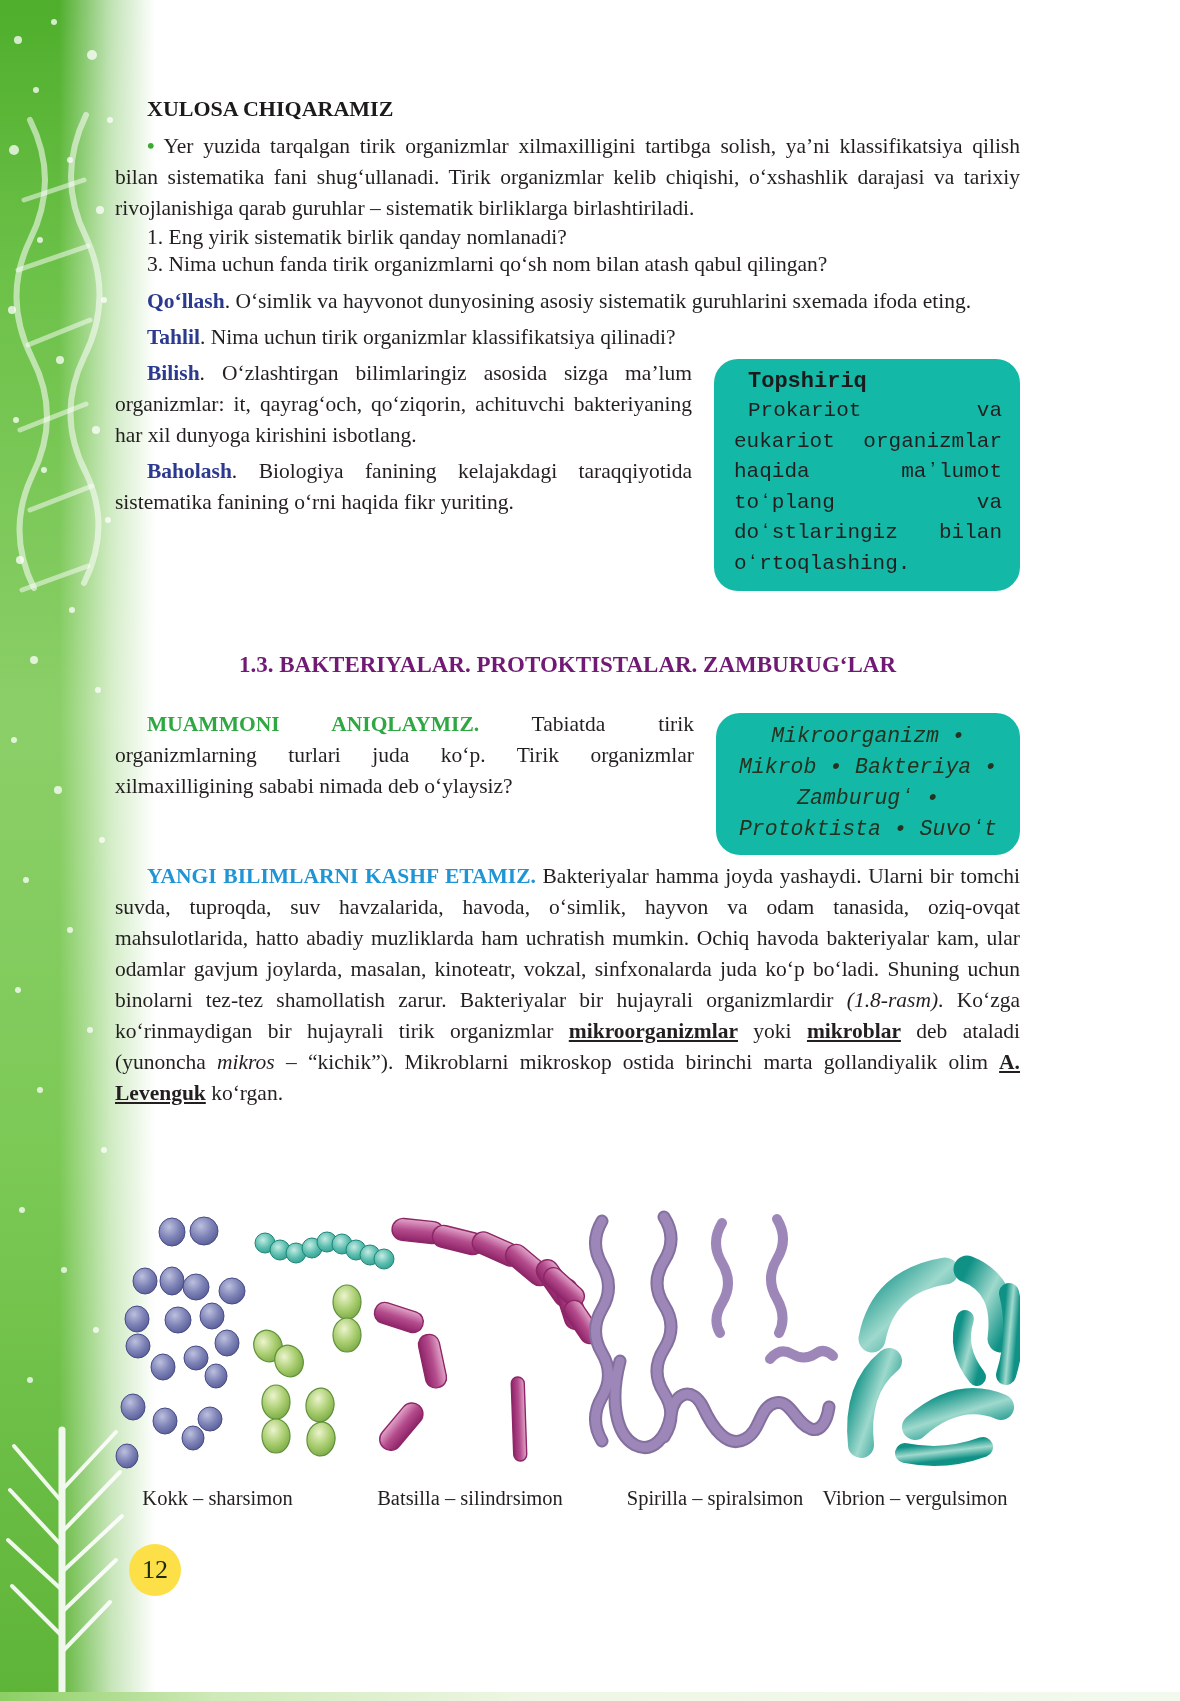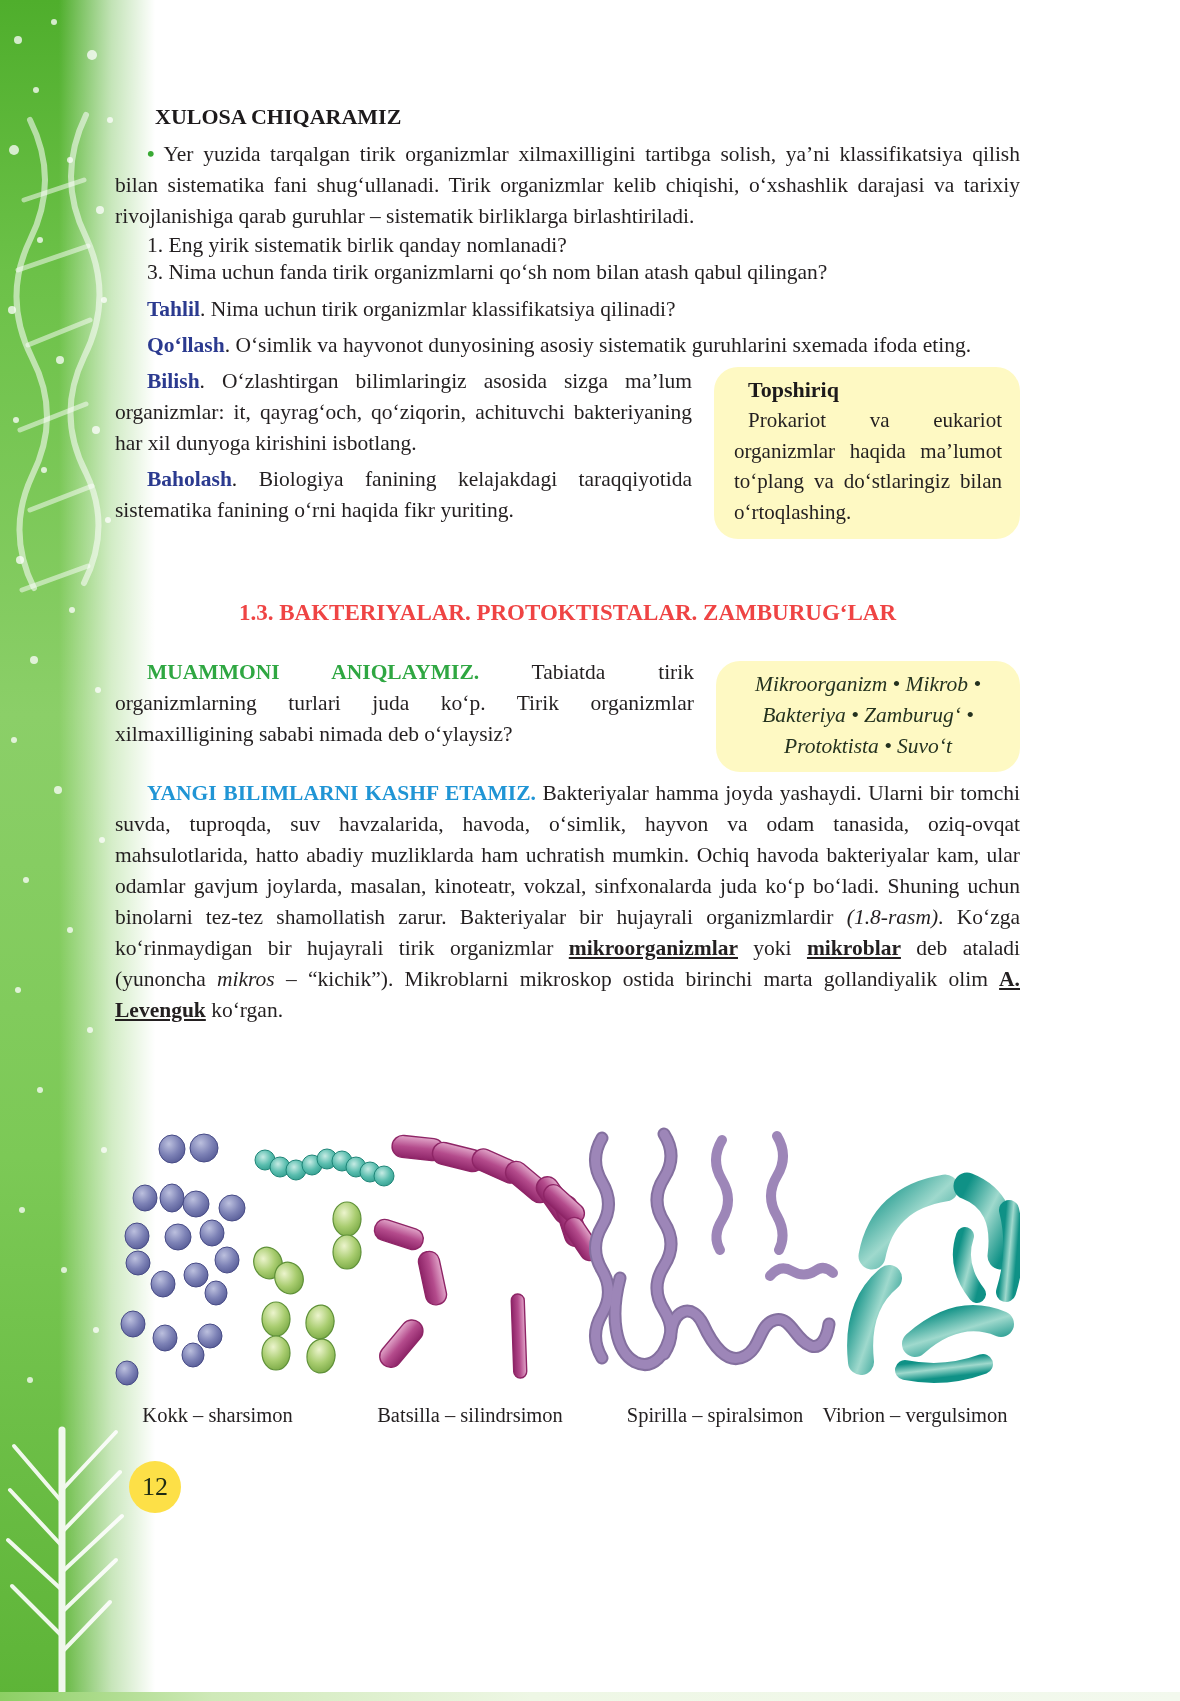--- a/index.html
+++ b/index.html
@@ -13,42 +13,42 @@
     background:linear-gradient(180deg,#4fae2c 0%,#6cc148 16%,#8bcf68 42%,#7cc956 68%,#5db437 100%);}
   .sideband svg{position:absolute;inset:0;}
   .sideband .fade{position:absolute;inset:0;
     background:linear-gradient(90deg,rgba(255,255,255,0) 0%,rgba(255,255,255,0) 38%,rgba(255,255,255,.65) 72%,#ffffff 100%);}
   .bottom-strip{position:absolute;left:0;right:0;bottom:0;height:9px;
     background:linear-gradient(90deg,#8ccf63 0%,#cfe9b8 18%,#eef7e5 45%,#f3f9ee 100%);}
   
   .content{position:absolute;left:115px;top:0;width:905px;padding-top:95px;}
   .body{font-size:21.5px;line-height:31px;text-align:justify;margin:0;}
   .indent{text-indent:32px;}
-  .h{font-size:22px;font-weight:bold;margin:8px;padding-left:32px;line-height:27px;}
+  .h{font-size:22px;font-weight:bold;margin:0;padding-left:32px;line-height:27px;}
   .hx{margin-bottom:9px;color:#1d1a1b;}
   .hred{color:#d2232a;margin:13px 0 9px;}
   .hblue{color:#2b3a8f;font-size:21.5px;margin:10px 0 6px;}
   .qlist p{font-size:21.5px;line-height:26.5px;margin:0;padding-left:32px;text-align:left;}
   .qlist{margin-bottom:9px;}
   .task{margin-top:5px;}
   .lead{font-weight:bold;color:#2b3a8f;}
   .lead-green{font-weight:bold;color:#2fa742;}
   .lead-cyan{font-weight:bold;color:#2095d5;}
   .b{font-weight:bold;text-decoration:underline;}
   .it{font-style:italic;}
   .bullet{color:#3aaa35;font-weight:bold;}
   .clear{clear:both;}
   
-  .gbox{background:#fef9c3;border-radius:24px;float:right;width:268px;
-    padding:10px 18px 12px 20px;margin:6px 0 8px 22px;}
+  .gbox{background:#14b8a6;border-radius:24px;float:right;width:268px;
+    padding:10px 18px 12px 20px;margin:6px 0 8px 22px;font-family:Liberation Mono, monospace;}
   .gbox .box-title{font-weight:bold;font-size:22px;margin:0 0 2px 14px;color:#1d1a1b;}
   .gbox .box-text{font-size:21px;line-height:30.5px;text-align:justify;margin:0;text-indent:14px;}
   .termsbox{width:272px;padding:8px 16px 10px;margin:4px 0 6px 22px;}
   .terms{font-size:21.5px;line-height:31px;font-style:italic;text-align:center;margin:0;color:#24321f;}
-  .section{color:#ef4444;font-weight:bold;font-size:23px;text-align:center;
+  .section{color:#701a75;font-weight:bold;font-size:23px;text-align:center;
     margin:52px 0 30px;line-height:28px;}
   
   .figure{margin-top:100px;}
   .cap-row{display:flex;margin-top:14px;font-size:20.5px;color:#231f20;}
   .cap-row .cap{text-align:center;}
   .cap0{flex:0 0 205px;}
   .cap1{flex:0 0 300px;}
   .cap2{flex:0 0 190px;}
   .cap3{flex:0 0 210px;}
   .figcap{text-align:center;font-size:20.5px;margin:12px 0 0;line-height:26px;}
@@ -136,23 +136,23 @@
 
     <p class="body indent"><span class="bullet">•</span>
       <span>Yer yuzida tarqalgan tirik organizmlar xilmaxilligini tartibga solish, yaʼni klassifikatsiya qilish bilan sistematika fani shugʻullanadi. Tirik organizmlar kelib chiqishi, oʻxshashlik darajasi va tarixiy rivojlanishiga qarab guruhlar – sistematik birliklarga birlashtiriladi.</span></p>
 
 
     <div class="qlist">
       <p>1. Eng yirik sistematik birlik qanday nomlanadi?</p>
       <p>3. Nima uchun fanda tirik organizmlarni qoʻsh nom bilan atash qabul qilingan?</p>
     </div>
 
+    <p class="body indent task"><span class="lead">Qoʻllash</span><span>. Oʻsimlik va hayvonot dunyosining asosiy sistematik guruhlarini sxemada ifoda eting.</span></p>
+
     <p class="body indent task"><span class="lead">Tahlil</span><span>. Nima uchun tirik organizmlar klassifikatsiya qilinadi?</span></p>
-
-    <p class="body indent task"><span class="lead">Qoʻllash</span><span>. Oʻsimlik va hayvonot dunyosining asosiy sistematik guruhlarini sxemada ifoda eting.</span></p>
 
     <div class="gbox">
       <div class="box-title">Topshiriq</div>
       <p class="box-text">Prokariot va eukariot organizmlar haqida maʼlumot toʻplang va doʻstlaringiz bilan oʻrtoqlashing.</p>
     </div>
 
     <p class="body indent task"><span class="lead">Bilish</span><span>. Oʻzlashtirgan bilimlaringiz asosida sizga maʼlum organizmlar: it, qayragʻoch, qoʻziqorin, achituvchi bakteriyaning har xil dunyoga kirishini isbotlang.</span></p>
 
     <p class="body indent task"><span class="lead">Baholash</span><span>. Biologiya fanining kelajakdagi taraqqiyotida sistematika fanining oʻrni haqida fikr yuriting.</span></p>
 

